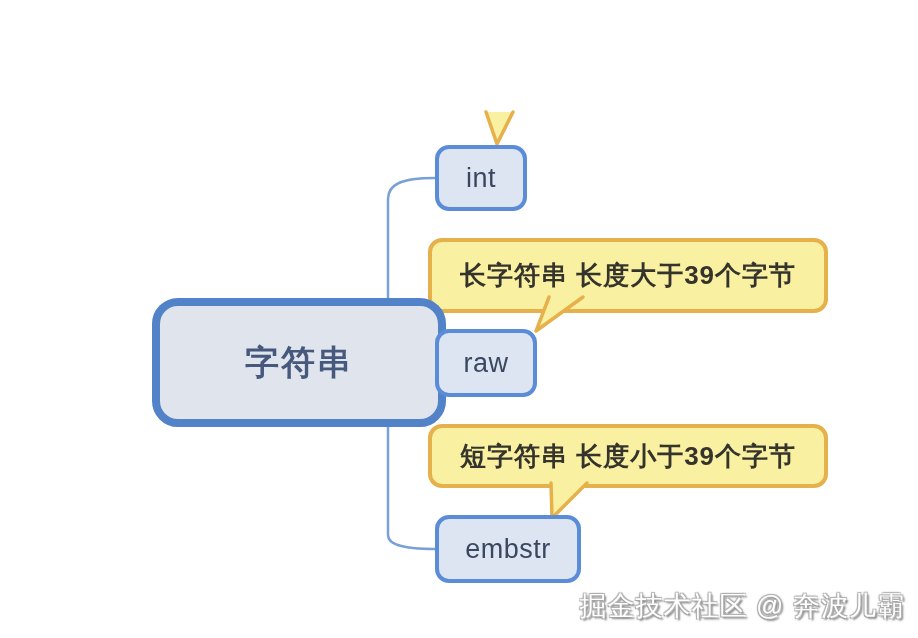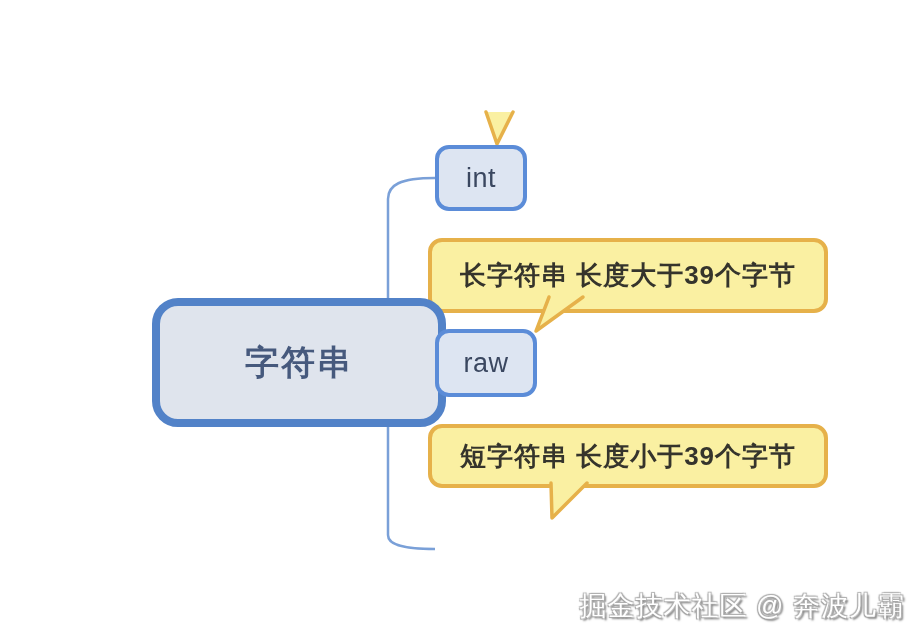--- a/index.html
+++ b/index.html
@@ -124,16 +124,19 @@
   </div>
 
   <div class="node" style="left:435px; top:329px; width:102px; height:68px;">
     <span>raw</span>
   </div>
 
   <div class="node" style="left:435px; top:145px; width:92px; height:66px;">
     <span>int</span>
   </div>
 
+  <div class="node" style="left:435px; top:515px; width:146px; height:68px;">
+    <span>embstr</span>
+  </div>
 
   <div class="watermark">掘金技术社区 @ 奔波儿霸</div>
 
 </div>
 
 </body></html>

